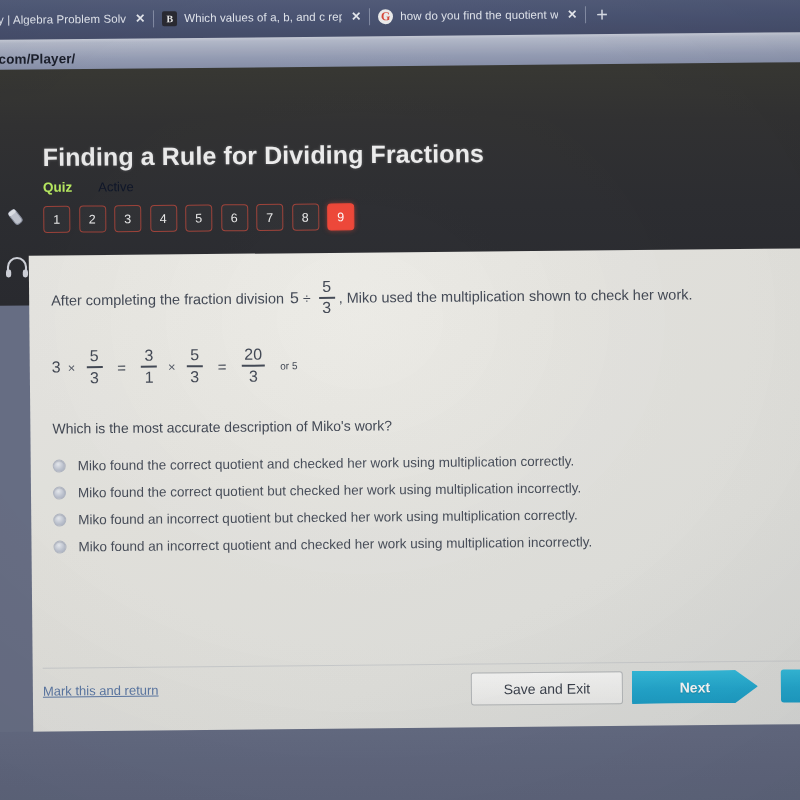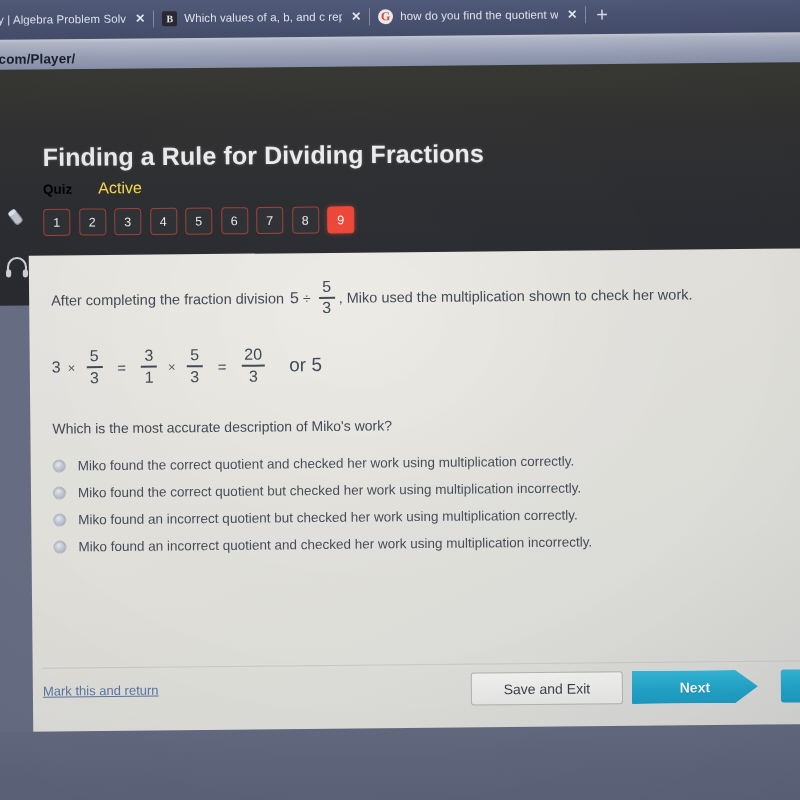--- a/index.html
+++ b/index.html
@@ -134,22 +134,22 @@
   
   #titleblock { position: absolute; left: 43px; top: 141px; z-index: 8; transform: rotate(-0.5deg); }
   #page-title {
     color: #f2f2f2;
     font-size: 25px;
     font-weight: bold;
     letter-spacing: .1px;
     text-shadow: 0 0 3px rgba(255,255,255,.25);
   }
   #subrow { display:flex; align-items:baseline; gap: 26px; margin-top: 8px; }
-  #quiz-label { color:#000000; font-size: 13.5px; font-weight: bold; }
-  #active-label { color:#fde047; font-size: 16px; }
+  #quiz-label { color:#bef264; font-size: 13.5px; font-weight: bold; }
+  #active-label { color:#0f172a; font-size: 13px; }
 
   
   #pills { display:flex; gap: 8.5px; margin-top: 11px; }
   .pill {
     width: 27px; height: 27px;
     border: 1px solid #a3453c;
     border-radius: 4px;
     color: #f0f0f0;
     font-size: 12.5px;
     display:flex; align-items:center; justify-content:center;
@@ -202,21 +202,21 @@
   #mathline {
     margin-top: 29px;
     display: flex;
     align-items: center;
     color: #454b57;
     font-size: 16px;
     gap: 2px;
   }
   #mathline .op { margin: 0 5px; font-size: 13px; color:#5a606c; }
   #mathline .eq { margin: 0 9px; font-size: 15px; }
-  #mathline .orpart { margin-left: 18px; font-size: 19px; text-align: right; }
+  #mathline .orpart { margin-left: 9px; font-size: 10px; text-align: right; }
 
   #subquestion {
     margin-top: 34px;
     color: #454b57;
     font-size: 14px;
   }
 
   #options { margin-top: 16px; }
   .opt {
     display: flex;

